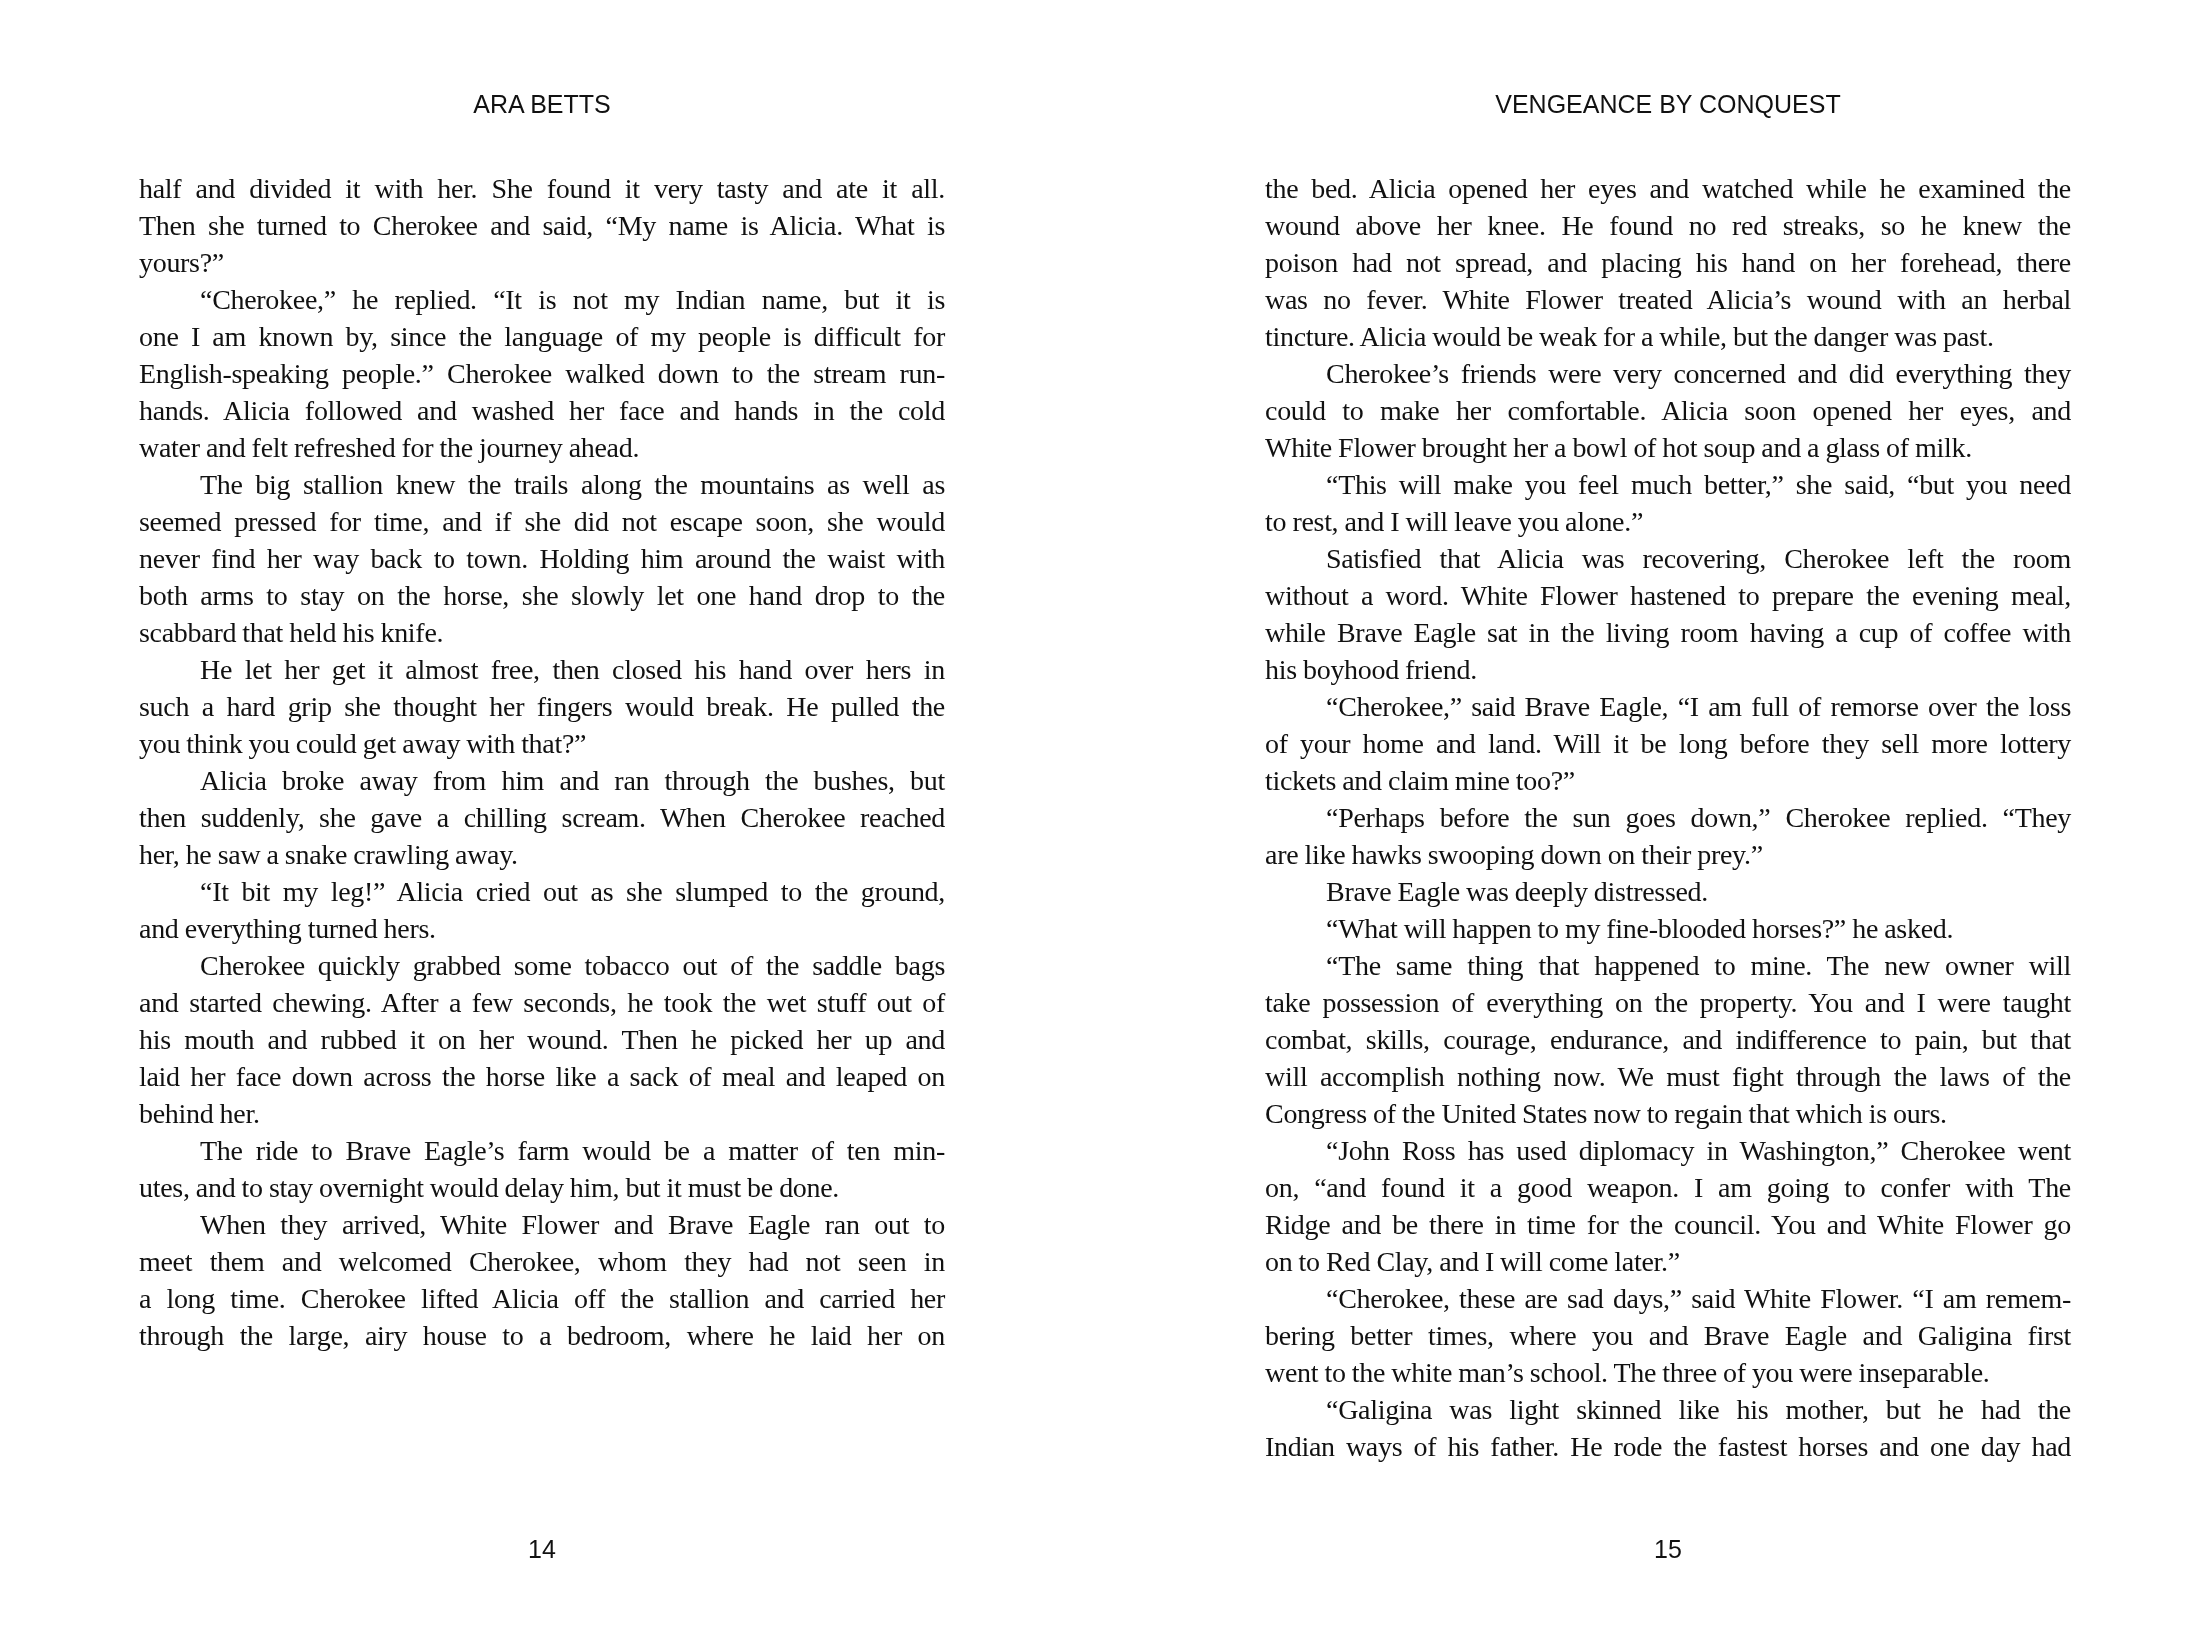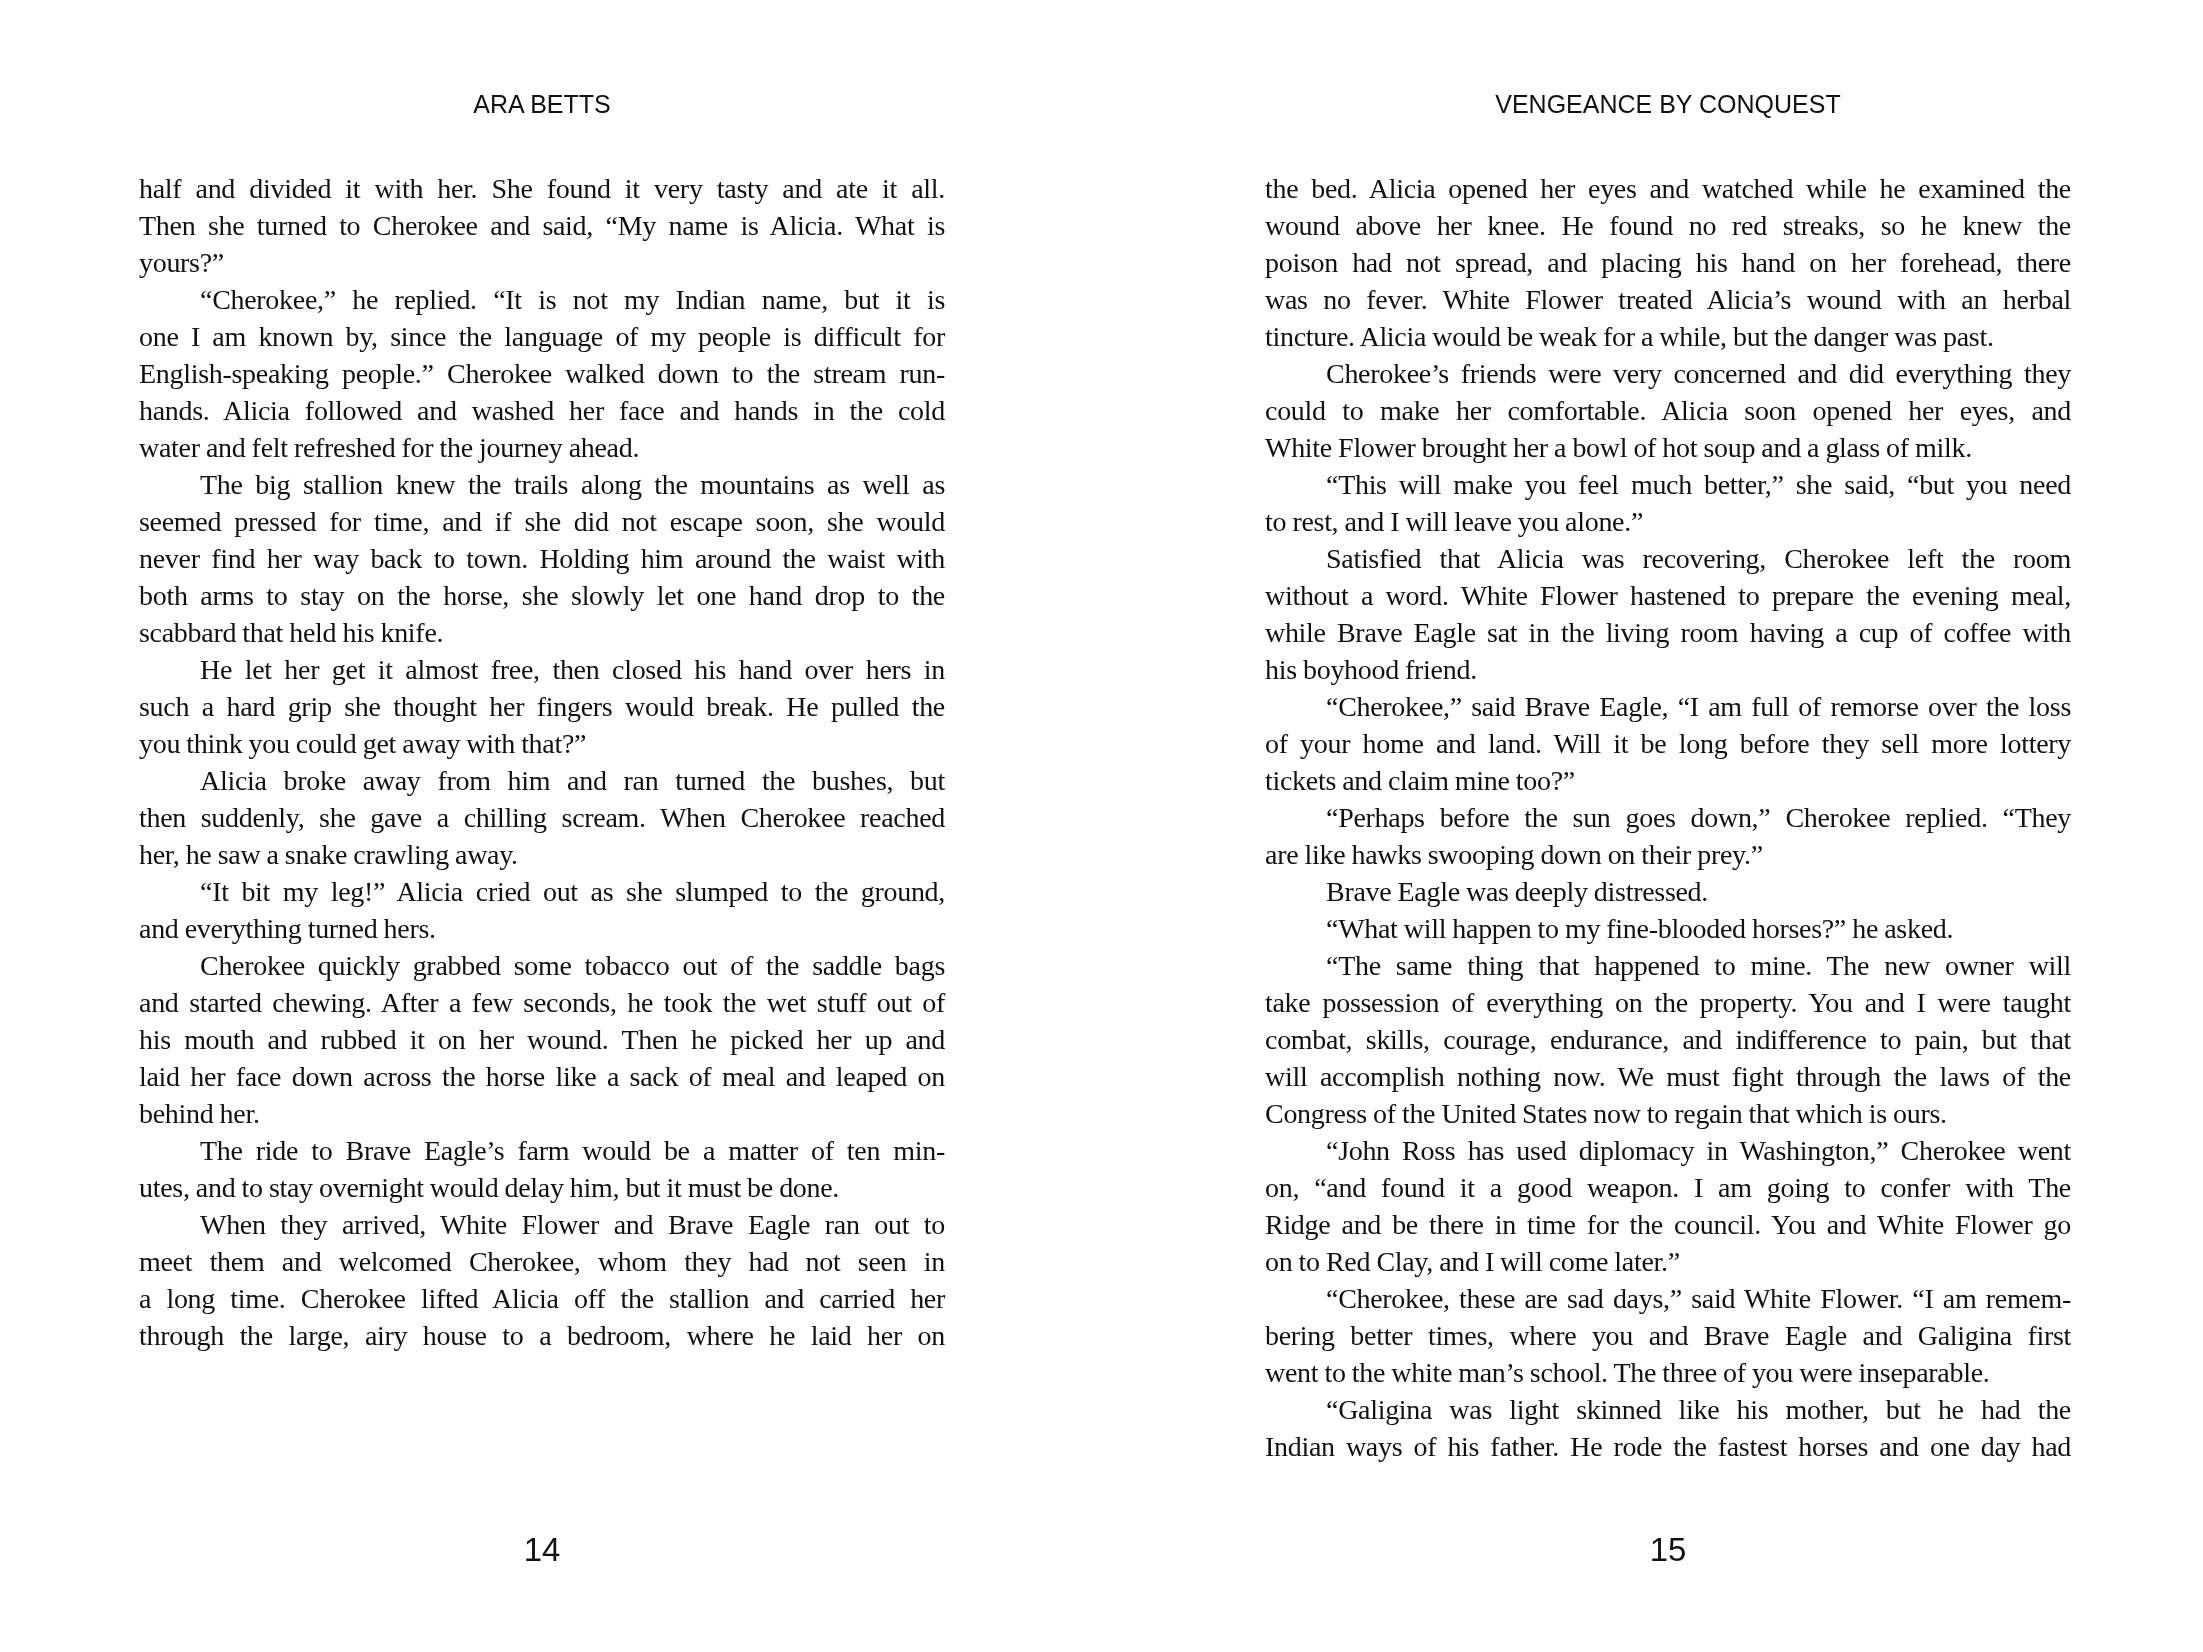--- a/index.html
+++ b/index.html
@@ -57,21 +57,21 @@
     .line.last {
       text-align-last: left;
     }
     .line.indent {
       padding-left: 61px;
     }
     .folio {
       position: absolute;
       top: 1535px;
       font-family: "Liberation Sans", sans-serif;
-      font-size: 33px;
+      font-size: 25px;
       line-height: 29px;
       text-align: center;
       width: 806px;
     }
     .page.left .folio { left: 139px; }
     .page.right .folio { left: 163px; }
   </style>
 </head>
 <body>
 
@@ -87,21 +87,21 @@
       <span class="line">hands. Alicia followed and washed her face and hands in the cold</span>
       <span class="line last">water and felt refreshed for the journey ahead.</span>
       <span class="line indent">The big stallion knew the trails along the mountains as well as</span>
       <span class="line">seemed pressed for time, and if she did not escape soon, she would</span>
       <span class="line">never find her way back to town. Holding him around the waist with</span>
       <span class="line">both arms to stay on the horse, she slowly let one hand drop to the</span>
       <span class="line last">scabbard that held his knife.</span>
       <span class="line indent">He let her get it almost free, then closed his hand over hers in</span>
       <span class="line">such a hard grip she thought her fingers would break. He pulled the</span>
       <span class="line last">you think you could get away with that?”</span>
-      <span class="line indent">Alicia broke away from him and ran turned the bushes, but</span>
+      <span class="line indent">Alicia broke away from him and ran through the bushes, but</span>
       <span class="line">then suddenly, she gave a chilling scream. When Cherokee reached</span>
       <span class="line last">her, he saw a snake crawling away.</span>
       <span class="line indent">“It bit my leg!” Alicia cried out as she slumped to the ground,</span>
       <span class="line last">and everything turned hers.</span>
       <span class="line indent">Cherokee quickly grabbed some tobacco out of the saddle bags</span>
       <span class="line">and started chewing. After a few seconds, he took the wet stuff out of</span>
       <span class="line">his mouth and rubbed it on her wound. Then he picked her up and</span>
       <span class="line">laid her face down across the horse like a sack of meal and leaped on</span>
       <span class="line last">behind her.</span>
       <span class="line indent">The ride to Brave Eagle’s farm would be a matter of ten min-</span>

